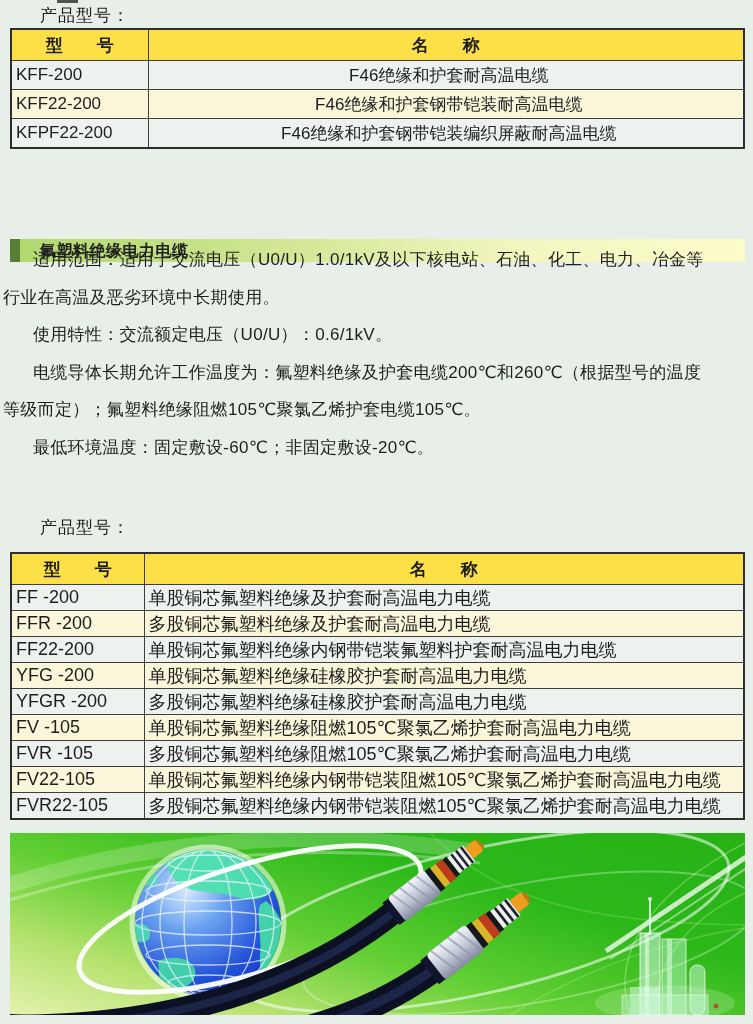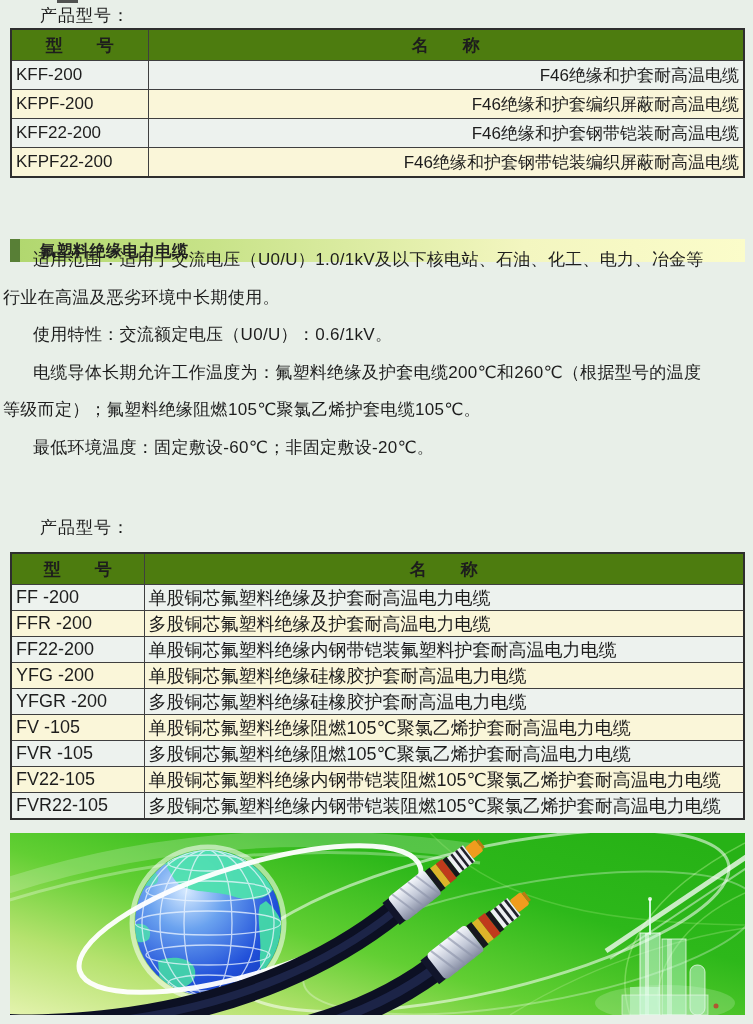--- a/index.html
+++ b/index.html
@@ -19,26 +19,26 @@
 
   table.model-table{
     position:absolute;left:10px;width:735px;
     border-collapse:collapse;table-layout:fixed;
     border:2px solid #2e2e2e;
   }
   #table1{top:28px;}
   #table2{top:552px;}
   .model-table th,.model-table td{border:1px solid #3f3f3f;padding:0 4px;overflow:hidden;white-space:nowrap;}
   .model-table th{
-    background:#4d7c0f;font-weight:bold;font-size:17px;height:30px;text-align:center;
+    background:#fde047;font-weight:bold;font-size:17px;height:30px;text-align:center;
   }
   #table1 td{height:28px;font-size:17px;}
   #table2 td{height:25px;font-size:18px;margin-left:20px;}
   .model-table td.model{text-align:left;}
-  #table1 td.name{text-align:right;padding-left:10px;}
+  #table1 td.name{text-align:center;padding-left:10px;}
   #table2 td.name{}
   .model-table tbody tr:nth-child(odd){background:#edf2ee;}
   .model-table tbody tr:nth-child(even){background:#faf6d9;}
 
   .section-bar{
     position:absolute;left:10px;top:227px;width:735px;height:23px;
     background:linear-gradient(to right,#b0d76e,#c8e389 28%,#f3f6c0 70%,#fbfcca);
     margin-top:12px;
   }
   .section-accent{position:absolute;left:0;top:0;width:10px;height:23px;background:#587f36;}
@@ -73,24 +73,20 @@
     <thead>
       <tr>
         <th>型　　号</th>
         <th>名　　称</th>
       </tr>
     </thead>
     <tbody>
         <tr>
           <td class="model">KFF-200</td>
           <td class="name">F46绝缘和护套耐高温电缆</td>
-        </tr>
-        <tr>
-          <td class="model">KFPF-200</td>
-          <td class="name">F46绝缘和护套编织屏蔽耐高温电缆</td>
         </tr>
         <tr>
           <td class="model">KFF22-200</td>
           <td class="name">F46绝缘和护套钢带铠装耐高温电缆</td>
         </tr>
         <tr>
           <td class="model">KFPF22-200</td>
           <td class="name">F46绝缘和护套钢带铠装编织屏蔽耐高温电缆</td>
         </tr>
       </tbody>

